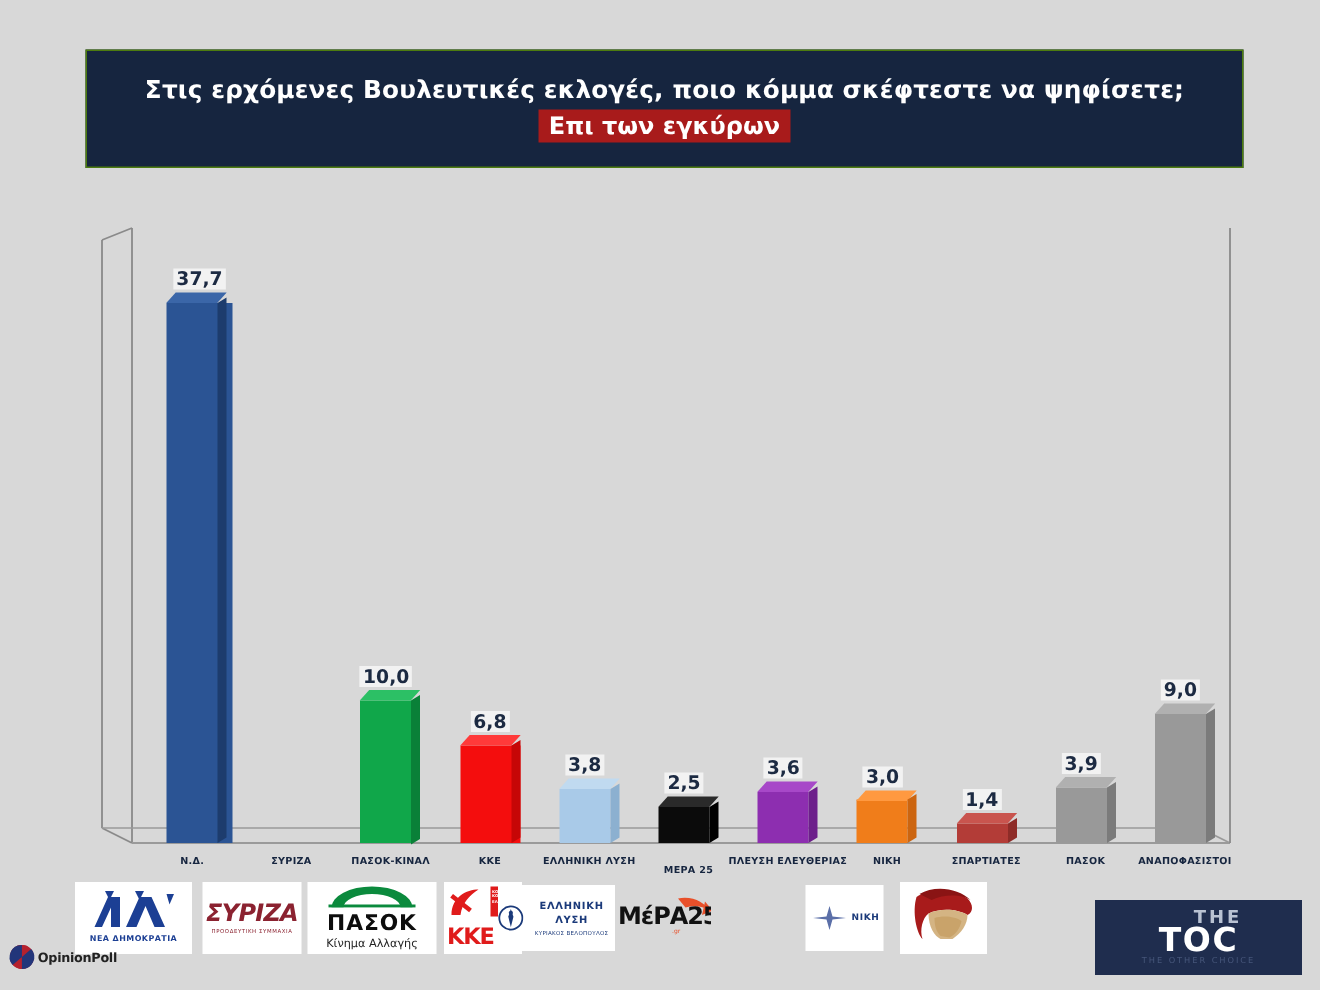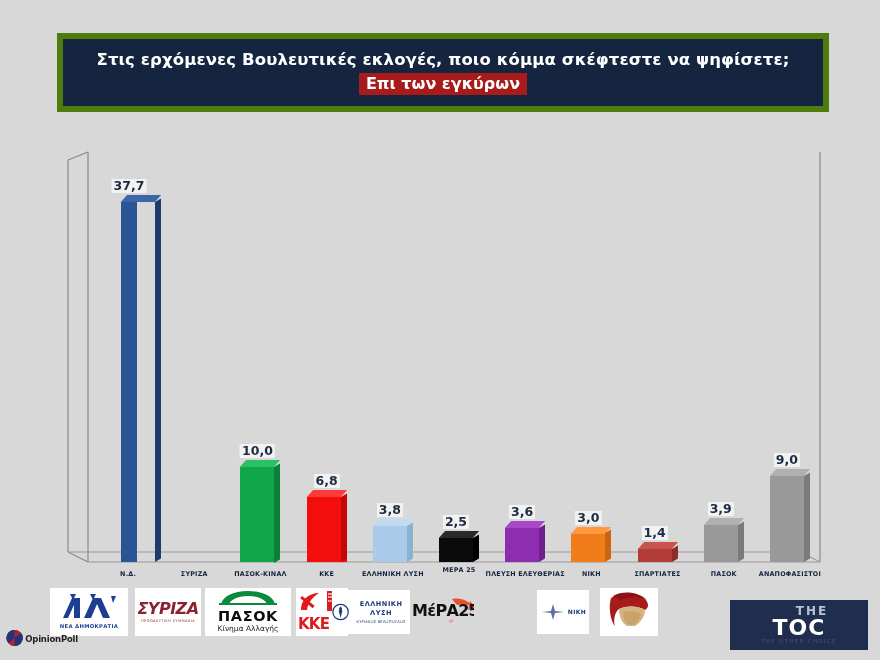--- a/index.html
+++ b/index.html
@@ -17,21 +17,21 @@
   }
 
   
   #title-banner {
     position: absolute;
     left: 57px;
     top: 33px;
     width: 772px;
     height: 79px;
     background: #16253f;
-    border: 6px solid #4d7c0f;
+    border: 1px solid #4d7c0f;
     display: flex;
     flex-direction: column;
     align-items: center;
     justify-content: center;
     gap: 4px;
   }
   #title-line1 {
     color: #ffffff;
     font-size: 16.5px;
     font-weight: bold;
@@ -194,21 +194,21 @@
     <line x1="68" y1="440" x2="800" y2="440" stroke="#9a9a9a" stroke-width="1"></line>
 
     <line x1="88" y1="450" x2="820" y2="450" stroke="#9a9a9a" stroke-width="1.2"></line>
 
     <line x1="800" y1="440" x2="820" y2="450" stroke="#9a9a9a" stroke-width="1.2"></line>
 
     <line x1="820" y1="40" x2="820" y2="450" stroke="#8a8a8a" stroke-width="1.2"></line>
   </svg>
 
   <div id="bars-layer">
-      <div class="bar-group" style="left: 121px; bottom: 20px; width: 16px; height: 360.035px;">
+      <div class="bar-group" style="left: 111px; bottom: 20px; width: 44px; height: 360.035px;">
         <div class="bar-front" style="height: 360.035px; background: rgb(43, 84, 148);"></div>
         <div style="position: absolute; left: 0px; top: -6.82px; width: 34px; height: 6.82px; background: rgb(59, 102, 168); transform: skewX(-42deg); transform-origin: left bottom;"></div>
         <div style="position: absolute; left: 34px; bottom: 0px; width: 6.05px; height: 360.035px; background: rgb(29, 60, 109); transform: skewY(-31deg); transform-origin: left bottom;"></div>
         <div class="bar-value" style="top: -22.82px;">37,7</div>
       </div>
       <div class="cat-label" style="left: 128.091px; top: 458px;">Ν.Δ.</div>
       <div class="cat-label" style="left: 194.273px; top: 458px;">ΣΥΡΙΖΑ</div>
       <div class="bar-group" style="left: 240.455px; bottom: 20px; width: 34px; height: 95.5px;">
         <div class="bar-front" style="height: 95.5px; background: rgb(16, 167, 74);"></div>
         <div style="position: absolute; left: 0px; top: -6.82px; width: 34px; height: 6.82px; background: rgb(44, 192, 101); transform: skewX(-42deg); transform-origin: left bottom;"></div>
@@ -229,21 +229,21 @@
         <div style="position: absolute; left: 34px; bottom: 0px; width: 6.05px; height: 36.29px; background: rgb(140, 176, 208); transform: skewY(-31deg); transform-origin: left bottom;"></div>
         <div class="bar-value" style="top: -22.82px;">3,8</div>
       </div>
       <div class="cat-label" style="left: 392.818px; top: 458px;">ΕΛΛΗΝΙΚΗ ΛΥΣΗ</div>
       <div class="bar-group" style="left: 439px; bottom: 20px; width: 34px; height: 23.875px;">
         <div class="bar-front" style="height: 23.875px; background: rgb(11, 11, 11);"></div>
         <div style="position: absolute; left: 0px; top: -6.82px; width: 34px; height: 6.82px; background: rgb(42, 42, 42); transform: skewX(-42deg); transform-origin: left bottom;"></div>
         <div style="position: absolute; left: 34px; bottom: 0px; width: 6.05px; height: 23.875px; background: rgb(0, 0, 0); transform: skewY(-31deg); transform-origin: left bottom;"></div>
         <div class="bar-value" style="top: -22.82px;">2,5</div>
       </div>
-      <div class="cat-label" style="left: 459px; top: 454px;">ΜΕΡΑ 25</div>
+      <div class="cat-label" style="left: 459px; top: 464px;">ΜΕΡΑ 25</div>
       <div class="bar-group" style="left: 505.182px; bottom: 20px; width: 34px; height: 34.38px;">
         <div class="bar-front" style="height: 34.38px; background: rgb(141, 46, 176);"></div>
         <div style="position: absolute; left: 0px; top: -6.82px; width: 34px; height: 6.82px; background: rgb(167, 72, 200); transform: skewX(-42deg); transform-origin: left bottom;"></div>
         <div style="position: absolute; left: 34px; bottom: 0px; width: 6.05px; height: 34.38px; background: rgb(109, 31, 139); transform: skewY(-31deg); transform-origin: left bottom;"></div>
         <div class="bar-value" style="top: -22.82px;">3,6</div>
       </div>
       <div class="cat-label" style="left: 525.182px; top: 458px;">ΠΛΕΥΣΗ ΕΛΕΥΘΕΡΙΑΣ</div>
       <div class="bar-group" style="left: 571.364px; bottom: 20px; width: 34px; height: 28.65px;">
         <div class="bar-front" style="height: 28.65px; background: rgb(240, 125, 26);"></div>
         <div style="position: absolute; left: 0px; top: -6.82px; width: 34px; height: 6.82px; background: rgb(255, 153, 64); transform: skewX(-42deg); transform-origin: left bottom;"></div>

